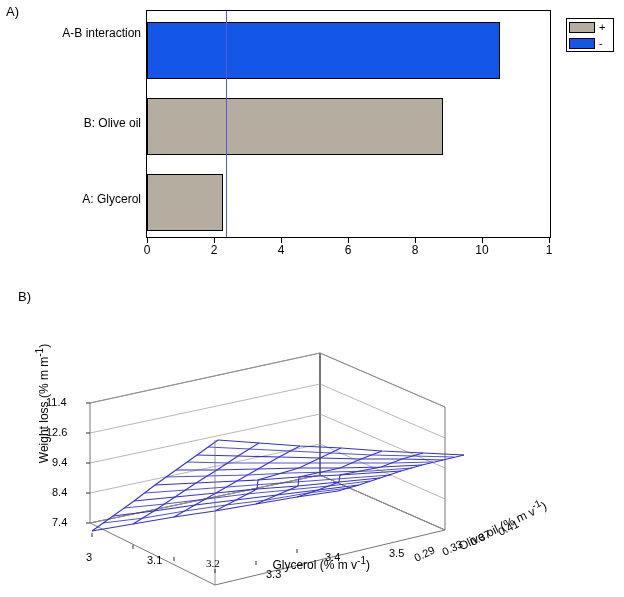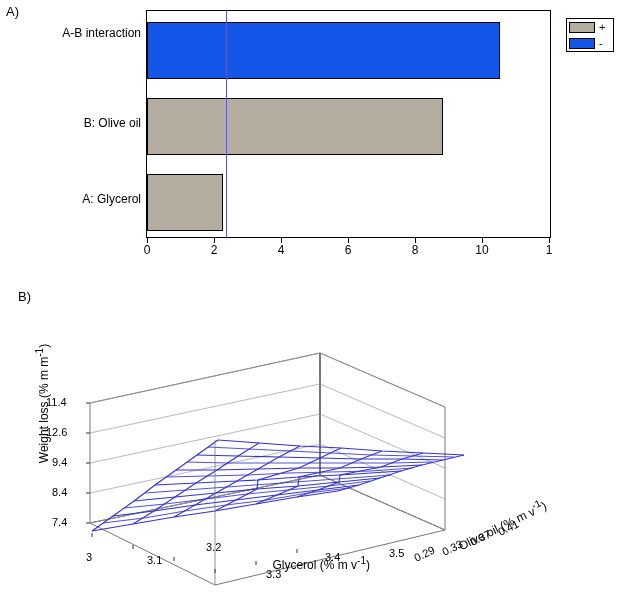--- a/index.html
+++ b/index.html
@@ -251,21 +251,21 @@
   </svg>
 
   <div class="tick-txt" style="left:52px;top:231px;">7.4</div>
   <div class="tick-txt" style="left:52px;top:201px;text-align:right;">8.4</div>
   <div class="tick-txt" style="left:52px;top:171px;">9.4</div>
   <div class="tick-txt" style="left:46px;top:141px;">12.6</div>
   <div class="tick-txt" style="left:46px;top:111px;">11.4</div>
 
   <div class="tick-txt" style="left:86px;top:266px;">3</div>
   <div class="tick-txt" style="left:147px;top:269px;">3.1</div>
-  <div class="tick-txt" style="left:206px;top:256px;">3.2</div>
+  <div class="tick-txt" style="left:206px;top:272px;font-family:Liberation Serif, serif;">3.2</div>
   <div class="tick-txt" style="left:266px;top:283px;">3.3</div>
   <div class="tick-txt" style="left:325px;top:266px;">3.4</div>
   <div class="tick-txt" style="left:389px;top:262px;">3.5</div>
 
   <div class="tick-txt rot" style="left:412px;top:268px;">0.29</div>
   <div class="tick-txt rot" style="left:440px;top:262px;">0.33</div>
   <div class="tick-txt rot" style="left:468px;top:252px;">0.37</div>
   <div class="tick-txt rot" style="left:496px;top:242px;">0.41</div>
 
   <div id="yTitleB">

